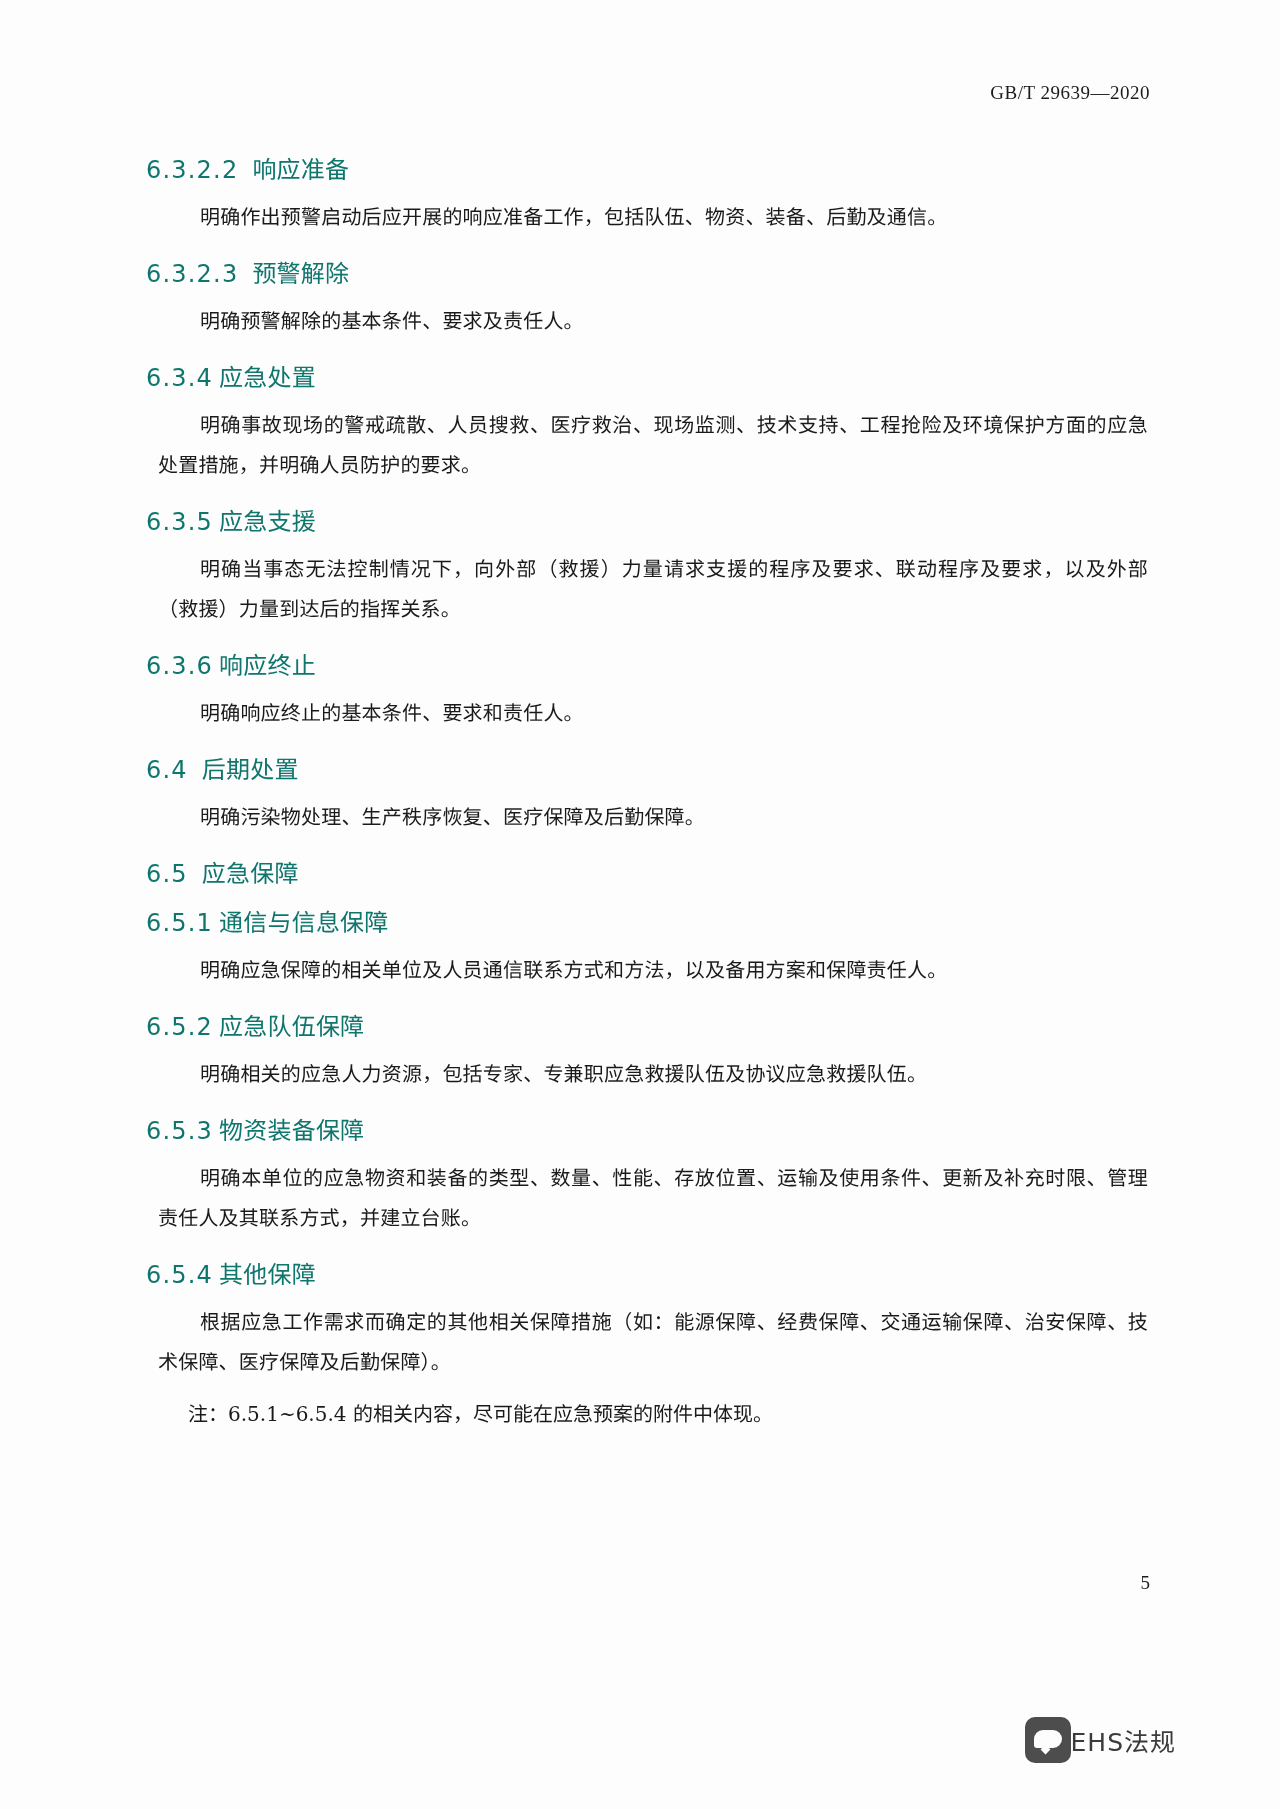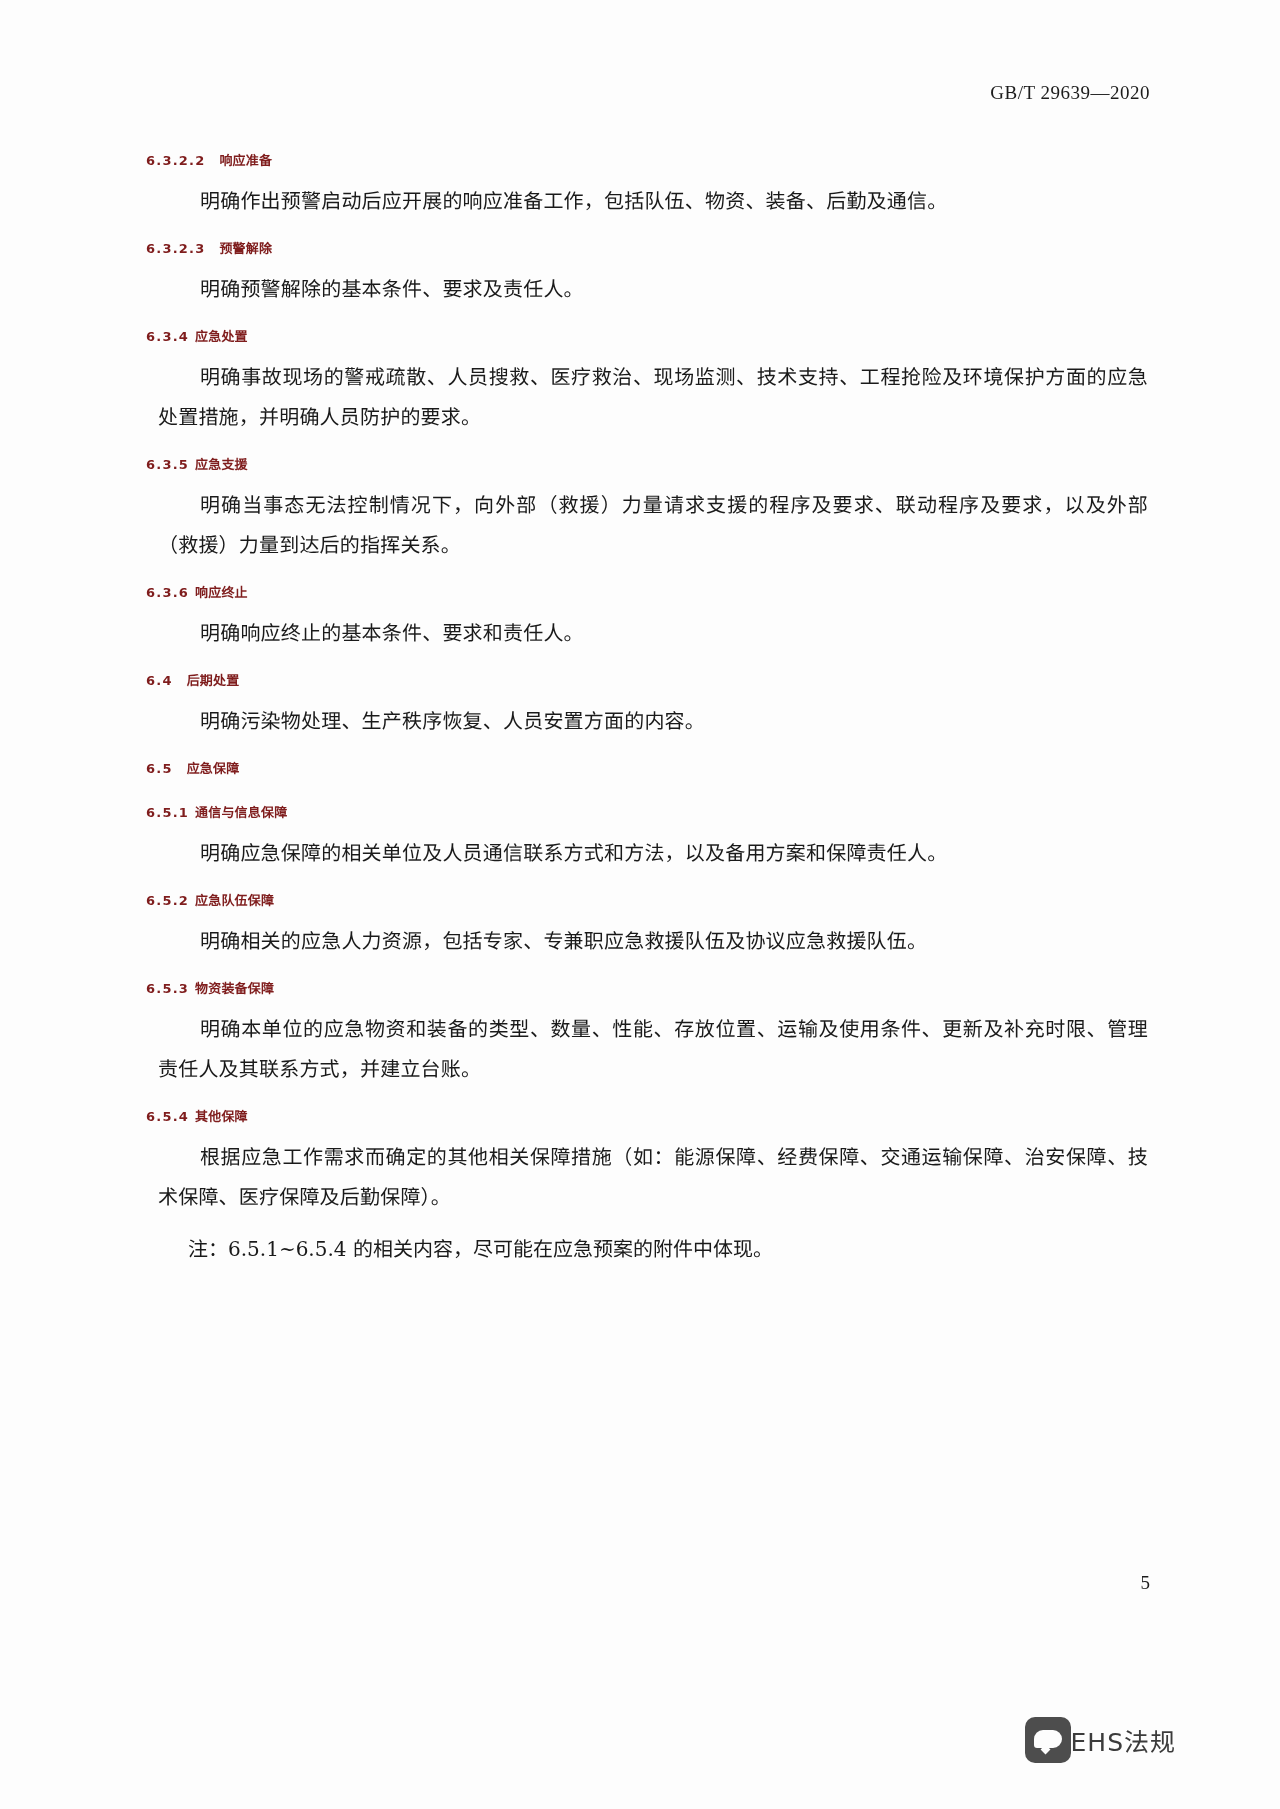--- a/index.html
+++ b/index.html
@@ -32,23 +32,23 @@
     color: #1c1c1c;
   }
   .content {
     position: absolute;
     left: 146px;
     top: 150px;
     width: 1014px;
   }
   .clause-head {
     font-family: "DejaVu Sans", "Liberation Sans", sans-serif;
-    font-size: 13px;
-    font-weight: 700;
-    color: #7f1d1d;
+    font-size: 24px;
+    font-weight: 400;
+    color: #0f766e;
     margin: 0 0 4px 0;
     letter-spacing: 0.2px;
   }
   .clause-head .num {
     letter-spacing: 1.2px;
   }
   .clause-head .gap-wide { display:inline-block; width: 14px; }
   .clause-head .gap-narrow { display:inline-block; width: 6px; }
   .body-text {
     font-family: "DejaVu Serif", "Liberation Serif", serif;
@@ -56,21 +56,21 @@
     line-height: 40px;
     color: #1a1a1a;
     margin: 12px;
     text-align: justify;
     text-indent: 42px;
     letter-spacing: 0.2px;
   }
   .block {
     margin-bottom: 17px;
   }
-  .block.tight { margin-bottom: 25px; }
+  .block.tight { margin-bottom: 14px; }
   .note {
     font-family: "DejaVu Serif", "Liberation Serif", serif;
     font-size: 20px;
     line-height: 40px;
     margin: 0;
     text-indent: 42px;
   }
   .page-number {
     position: absolute;
     right: 130px;
@@ -149,21 +149,21 @@
       <p class="body-text">明确当事态无法控制情况下，向外部（救援）力量请求支援的程序及要求、联动程序及要求，以及外部（救援）力量到达后的指挥关系。</p>
     </div>
 
     <div class="block">
       <div class="clause-head"><span class="num">6.3.6</span><span class="gap-narrow"></span><span>响应终止</span></div>
       <p class="body-text">明确响应终止的基本条件、要求和责任人。</p>
     </div>
 
     <div class="block">
       <div class="clause-head"><span class="num">6.4</span><span class="gap-wide"></span><span>后期处置</span></div>
-      <p class="body-text">明确污染物处理、生产秩序恢复、人员安置方面的内容。</p>
+      <p class="body-text">明确污染物处理、生产秩序恢复、医疗保障及后勤保障。</p>
     </div>
 
     <div class="block tight">
       <div class="clause-head"><span class="num">6.5</span><span class="gap-wide"></span><span>应急保障</span></div>
     </div>
 
     <div class="block">
       <div class="clause-head"><span class="num">6.5.1</span><span class="gap-narrow"></span><span>通信与信息保障</span></div>
       <p class="body-text">明确应急保障的相关单位及人员通信联系方式和方法，以及备用方案和保障责任人。</p>
     </div>

